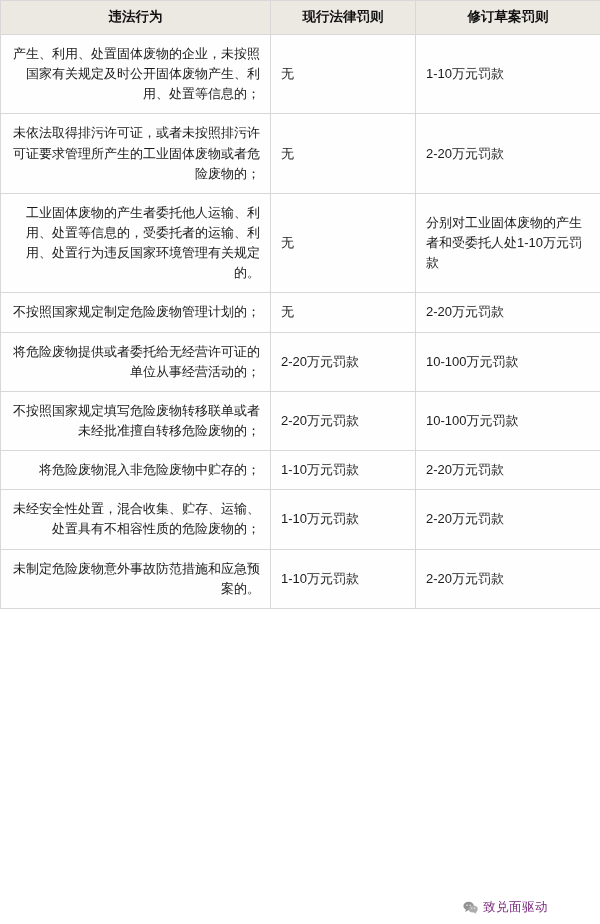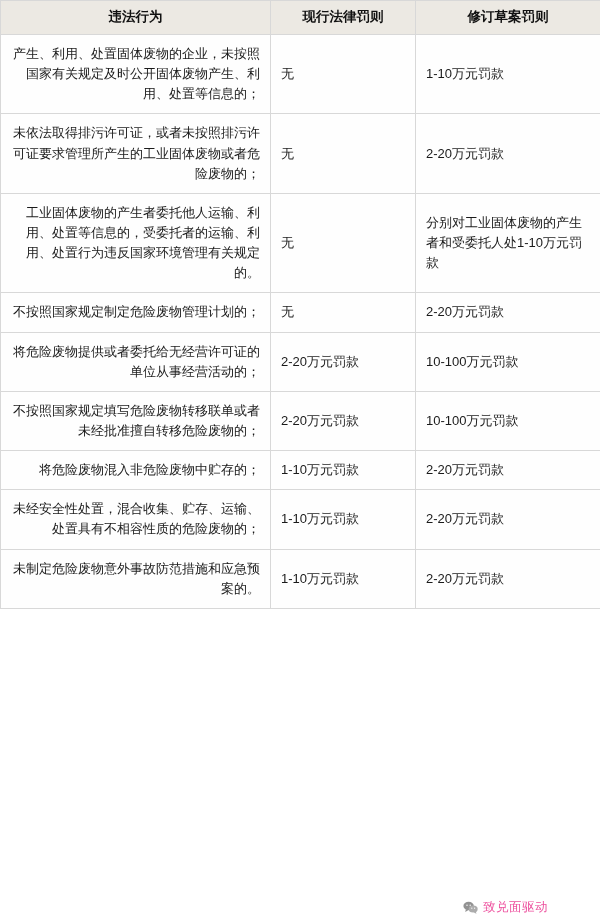--- a/index.html
+++ b/index.html
@@ -75,21 +75,21 @@
   .wm-icon {
     width: 15px;
     height: 13px;
     position: relative;
     display: inline-block;
   }
   .wm-icon svg { display: block; }
   .wm-text {
     font-size: 12.5px;
     letter-spacing: 0.5px;
-    color: #ec4899;
+    color: #701a75;
   }
 </style>
 </head>
 <body>
 
 <div class="sheet">
 
   <table class="penalty-table">
     <colgroup>
       <col class="c0">

